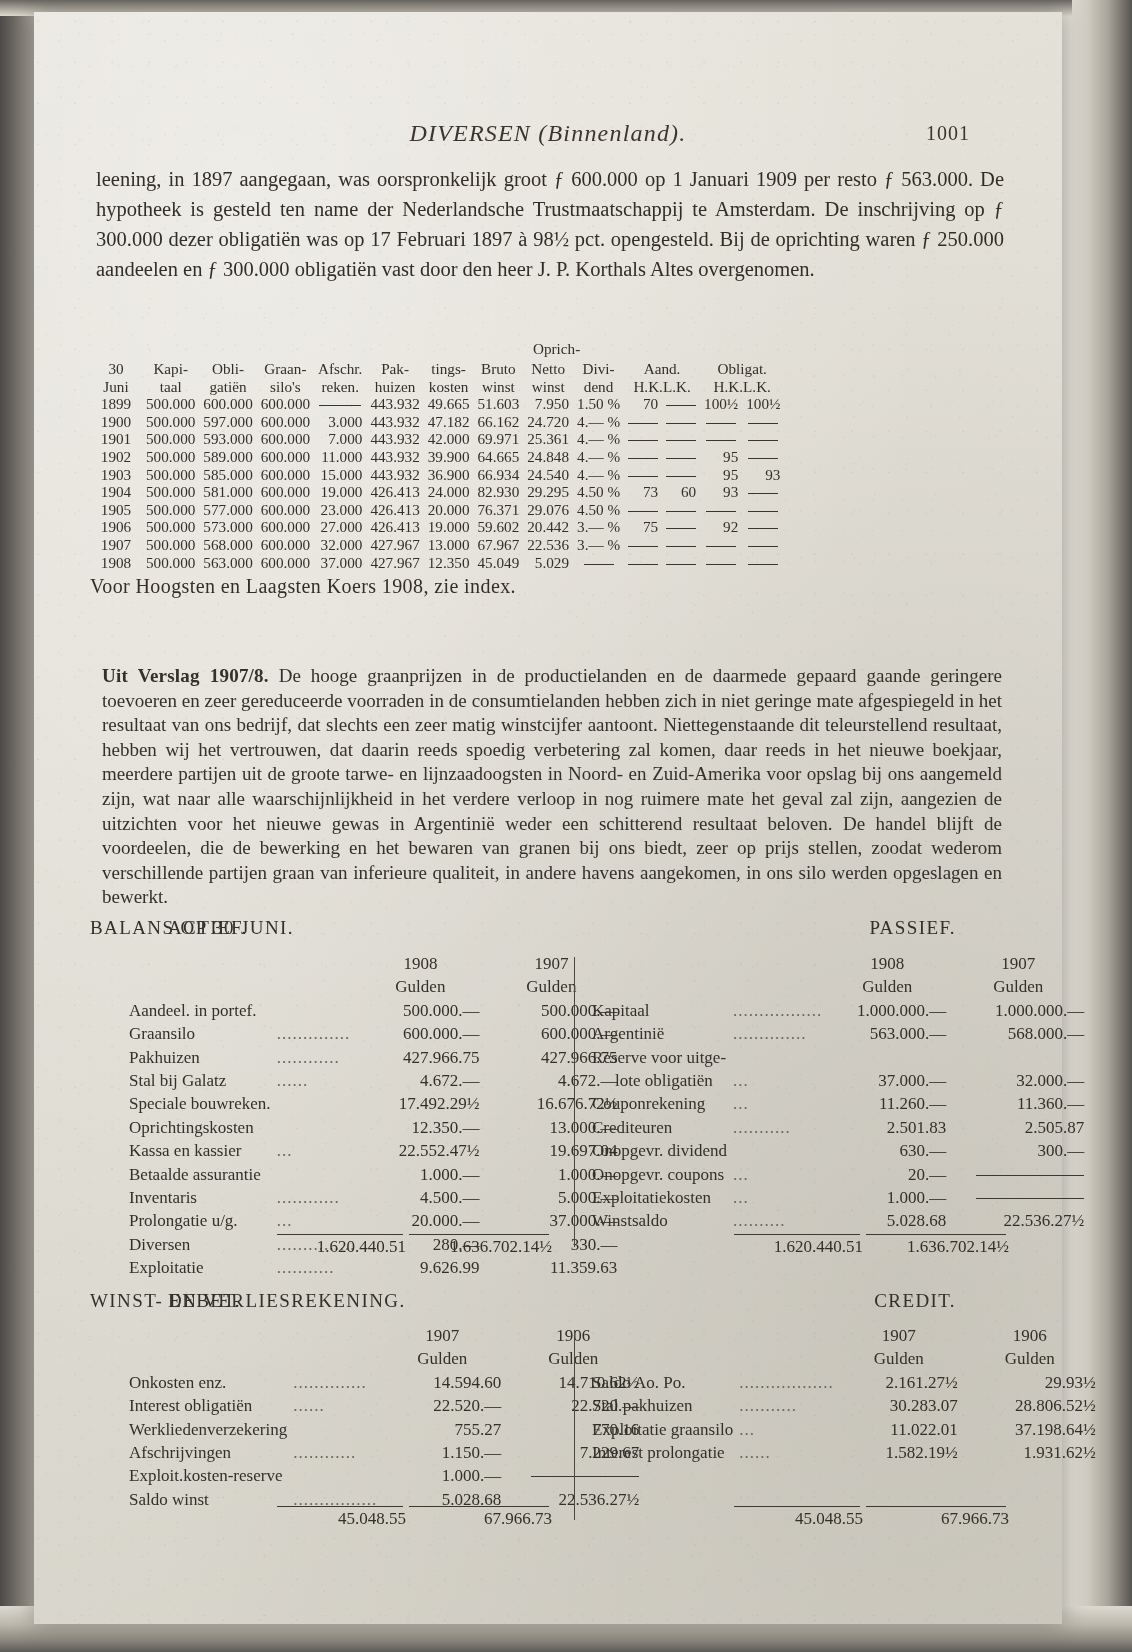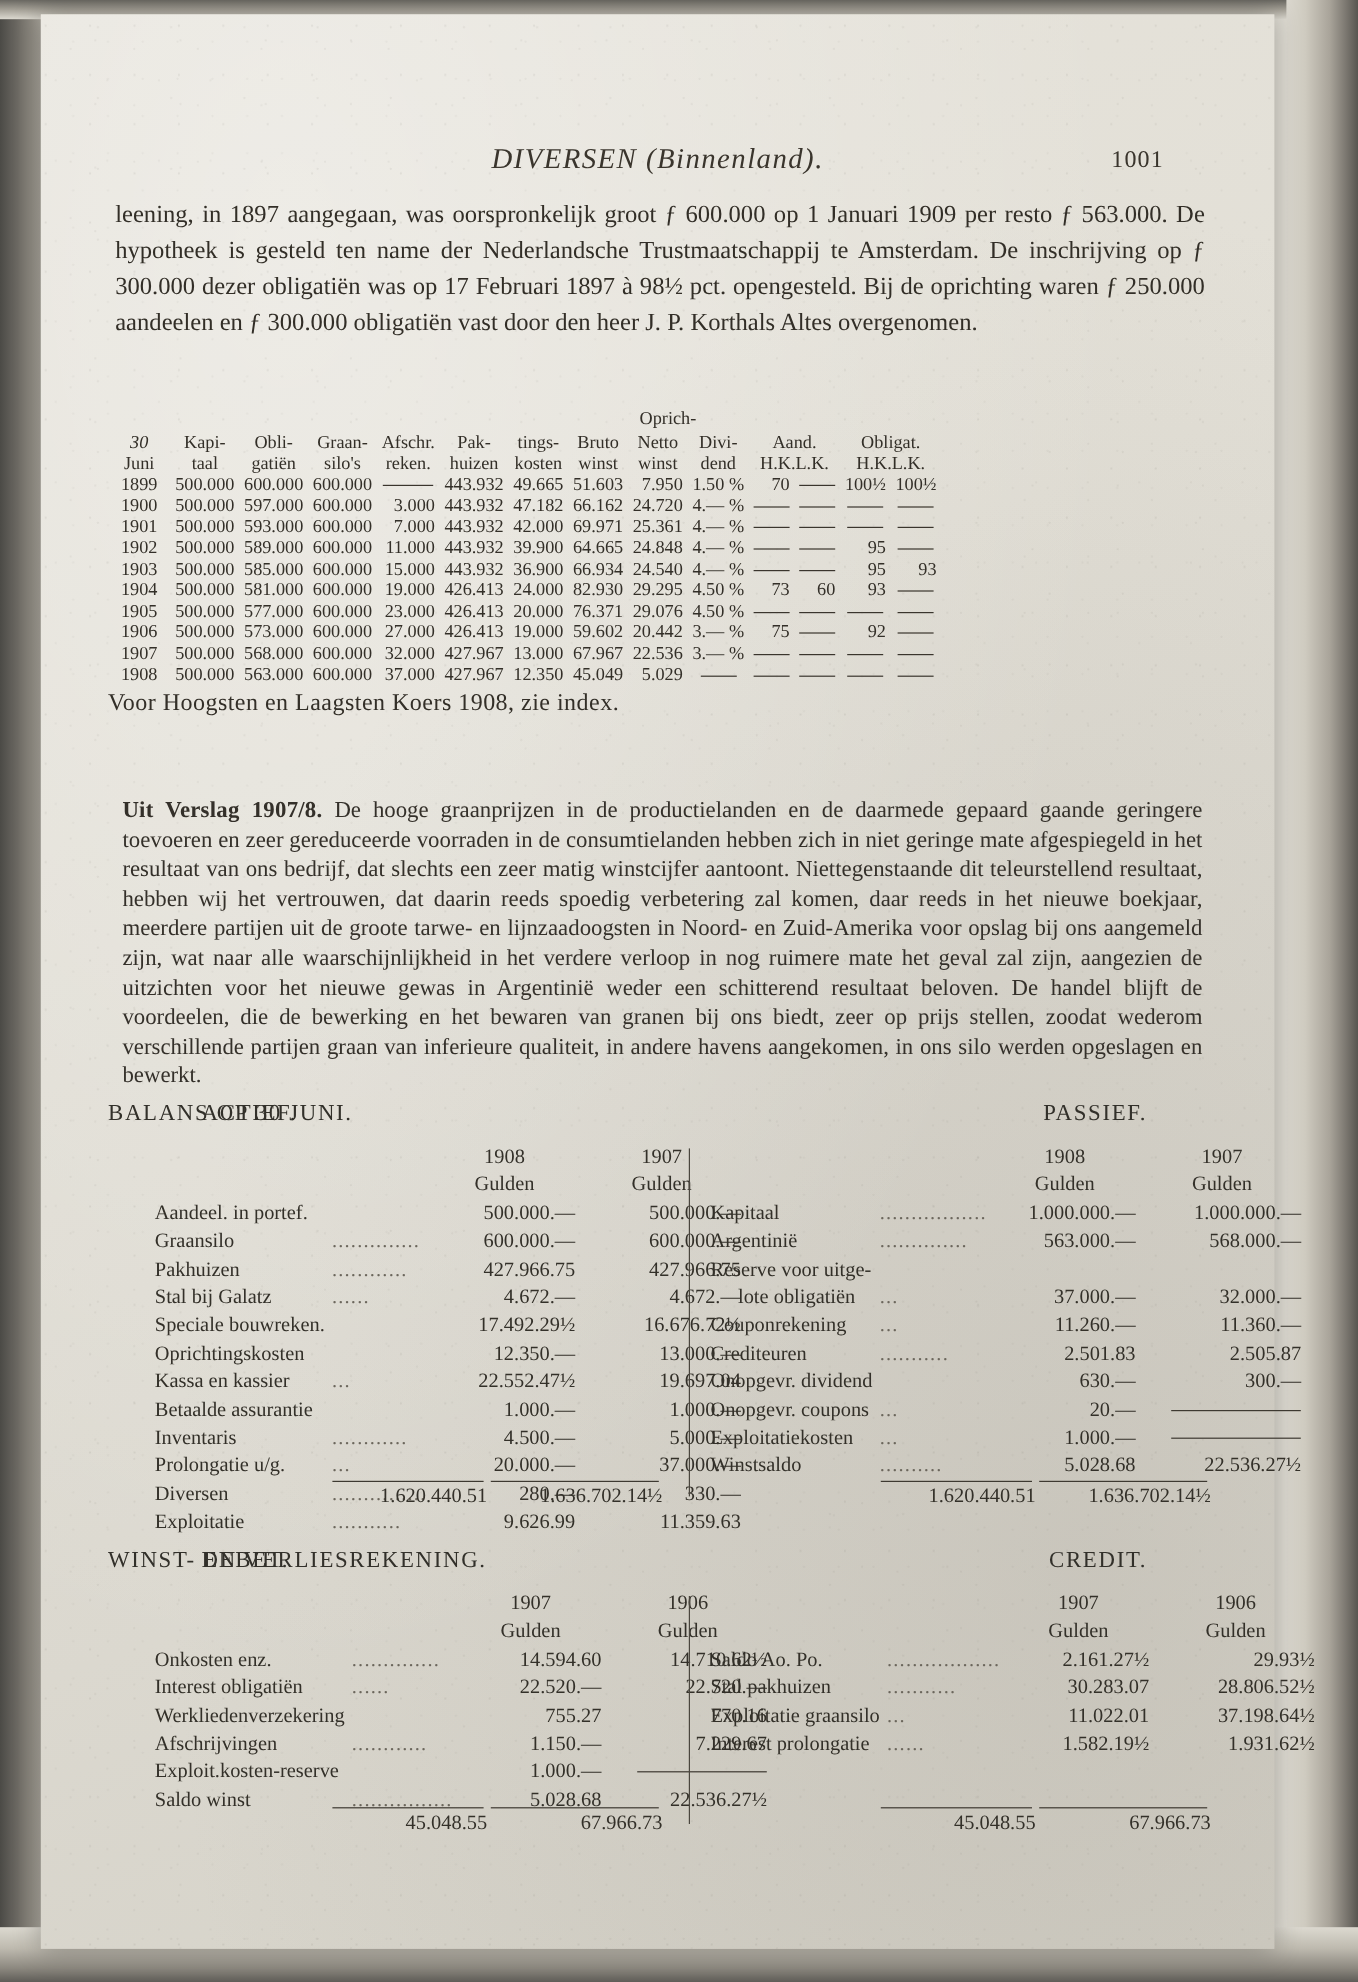--- a/index.html
+++ b/index.html
@@ -130,21 +130,21 @@
   table.stat th, table.stat td {
     padding: 0 4px;
     font-weight: normal;
     white-space: nowrap;
     line-height: 17.6px;
     font-size: 15.2px;
   }
   table.stat th { text-align: center; }
   table.stat td { text-align: right; }
   table.stat td.c { text-align: center; }
-  table.stat .colyear { width: 44px; font-style: italic; }
+  table.stat .colyear { width: 44px; }
   table.stat .dash {
     display: inline-block;
     width: 42px;
     border-bottom: 1.6px solid #3a352d;
     vertical-align: 3px;
   }
   table.stat .dash-sm {
     display: inline-block;
     width: 30px;
     border-bottom: 1.6px solid #3a352d;

